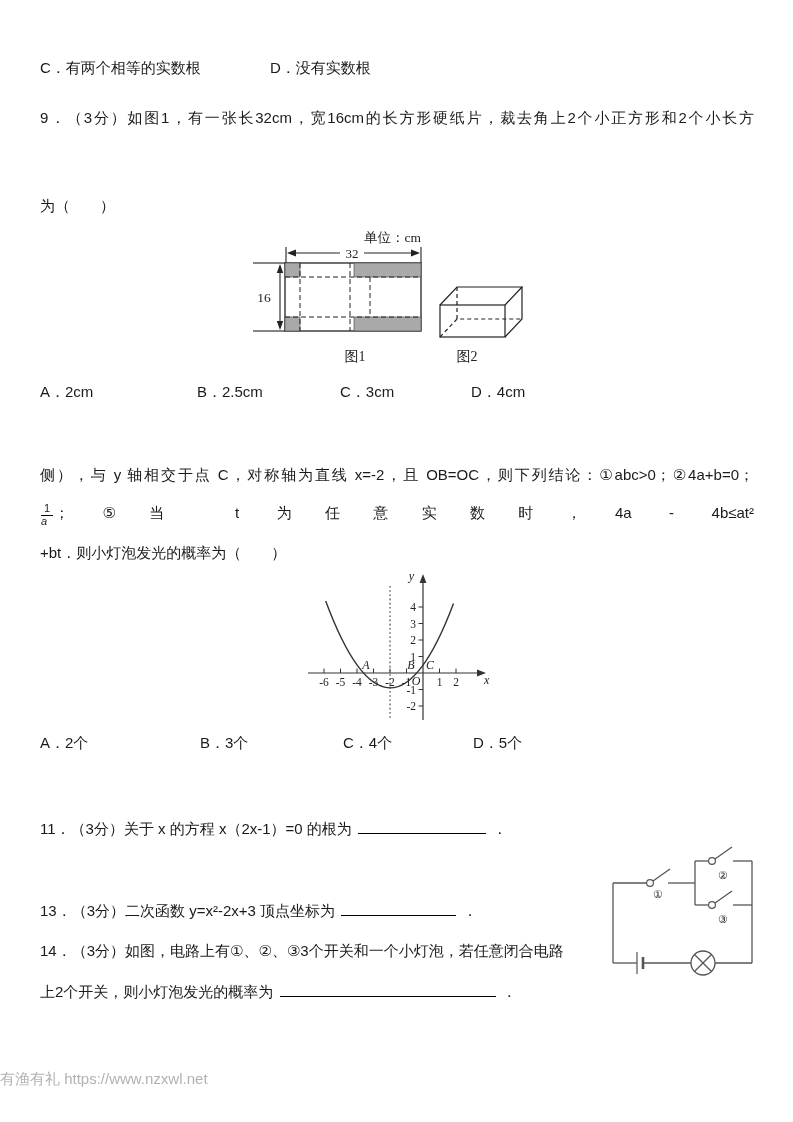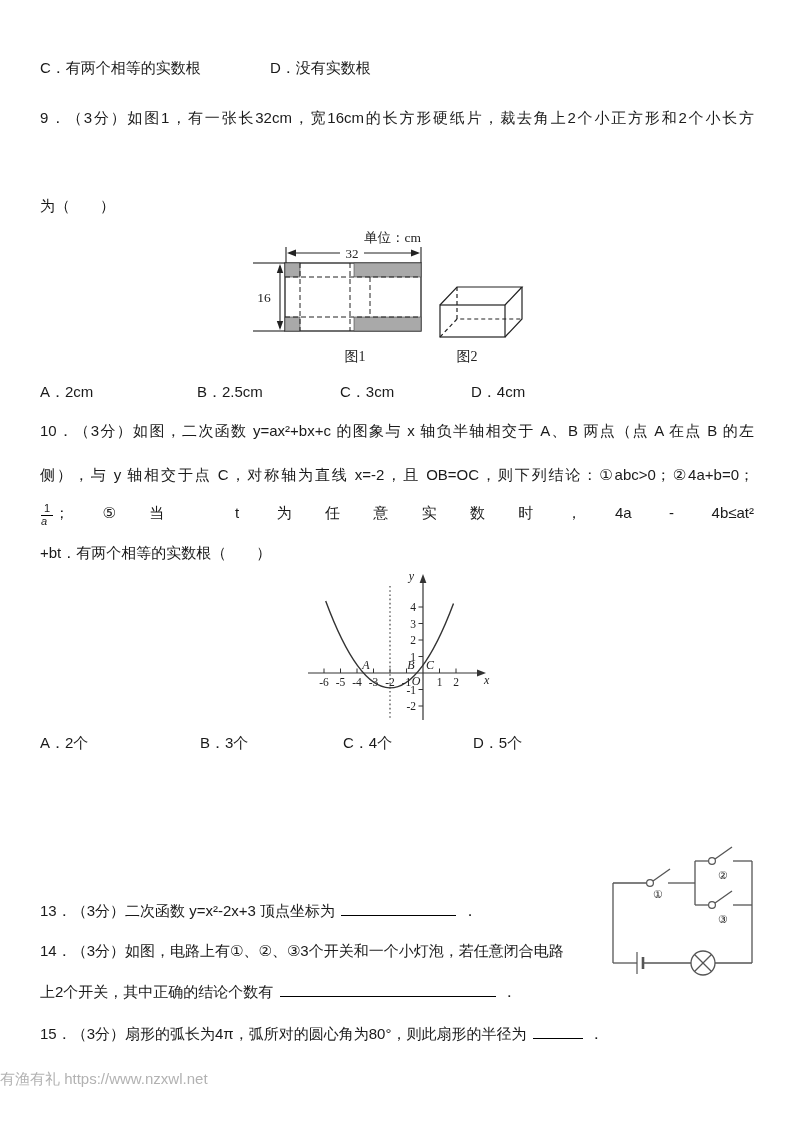--- a/index.html
+++ b/index.html
@@ -78,26 +78,25 @@
       </g>
     </g>
     <text x="217" y="139" font-size="14" text-anchor="middle">图2</text>
   </svg>
 
   <span class="t" style="left:40px;top:382px">A．2cm</span>
   <span class="t" style="left:197px;top:382px">B．2.5cm</span>
   <span class="t" style="left:340px;top:382px">C．3cm</span>
   <span class="t" style="left:471px;top:382px">D．4cm</span>
 
-  <div class="j" style="top:421px">10．（3分）如图，二次函数 y=ax²+bx+c 的图象与 x 轴负半轴相交于 A、B 两点（点 A 在点 B 的左</div>
   <div class="j" style="top:465px">侧），与 y 轴相交于点 C，对称轴为直线 x=-2，且 OB=OC，则下列结论：①abc&gt;0；②4a+b=0；</div>
   <div class="j" style="top:503px">
     <span class="frac"><span class="fr-n">1</span><span class="fr-d">a</span></span><span>；⑤当 t 为任意实数时，4a - 4b≤at²</span>
   </div>
-  <div class="t" style="left:40px;top:543px">+bt．有两个相等的实数根（　　）</div>
+  <div class="t" style="left:40px;top:543px">+bt．则小灯泡发光的概率为（　　）</div>
 
   <svg class="figsvg" style="left:300px;top:568px" width="200" height="162" viewBox="0 0 200 162">
 
     <g stroke="#333" stroke-width="1.2">
       <line x1="8" y1="105" x2="179" y2="105"></line>
       <line x1="123" y1="152" x2="123" y2="14"></line>
     </g>
     <polygon points="186,105 177,101.6 177,108.4" fill="#333"></polygon>
     <polygon points="123,6 119.6,15 126.4,15" fill="#333"></polygon>
 
@@ -149,31 +148,36 @@
       <text x="114" y="12" text-anchor="end">y</text>
     </g>
   </svg>
 
   <span class="t" style="left:40px;top:733px">A．2个</span>
   <span class="t" style="left:200px;top:733px">B．3个</span>
   <span class="t" style="left:343px;top:733px">C．4个</span>
   <span class="t" style="left:473px;top:733px">D．5个</span>
 
 
+  <div class="t" style="left:40px;top:818px">
+    <span>11．（3分）关于 x 的方程 x（2x-1）=0 的根为</span>
+    <span class="blank" style="width:128px"></span>
+    <span>．</span>
+  </div>
 
 
   <div class="t" style="left:40px;top:900px">
     <span>13．（3分）二次函数 y=x²-2x+3 顶点坐标为</span>
     <span class="blank" style="width:115px"></span>
     <span>．</span>
   </div>
 
   <div class="t" style="left:40px;top:941px">14．（3分）如图，电路上有①、②、③3个开关和一个小灯泡，若任意闭合电路</div>
   <div class="t" style="left:40px;top:981px">
-    <span>上2个开关，其中正确的结论个数有</span>
+    <span>上2个开关，则小灯泡发光的概率为</span>
     <span class="blank" style="width:216px"></span>
     <span>．</span>
   </div>
 
   <svg class="figsvg" style="left:610px;top:843px" width="183" height="165" viewBox="0 0 183 165">
     <g stroke="#555" stroke-width="1.3" fill="none">
       <line x1="3" y1="40" x2="36" y2="40"></line>
       <line x1="43" y1="38" x2="60" y2="26"></line>
       <line x1="58" y1="40" x2="85" y2="40"></line>
       <line x1="85" y1="18" x2="85" y2="62"></line>
@@ -203,21 +207,16 @@
       <line x1="84.5" y1="111.5" x2="101.5" y2="128.5"></line>
       <line x1="101.5" y1="111.5" x2="84.5" y2="128.5"></line>
     </g>
     <g font-size="11" fill="#333" font-family="'Liberation Sans','DejaVu Sans',sans-serif">
       <text x="48" y="55" text-anchor="middle">①</text>
       <text x="113" y="36" text-anchor="middle">②</text>
       <text x="113" y="80" text-anchor="middle">③</text>
     </g>
   </svg>
 
-  <div class="t" style="left:40px;top:1023px">
-    <span>15．（3分）扇形的弧长为4π，弧所对的圆心角为80°，则此扇形的半径为</span>
-    <span class="blank" style="width:50px"></span>
-    <span>．</span>
-  </div>
 
   <div class="footer" style="top:1069px">有渔有礼 https://www.nzxwl.net</div>
 
 </div>
 
 </body></html>

